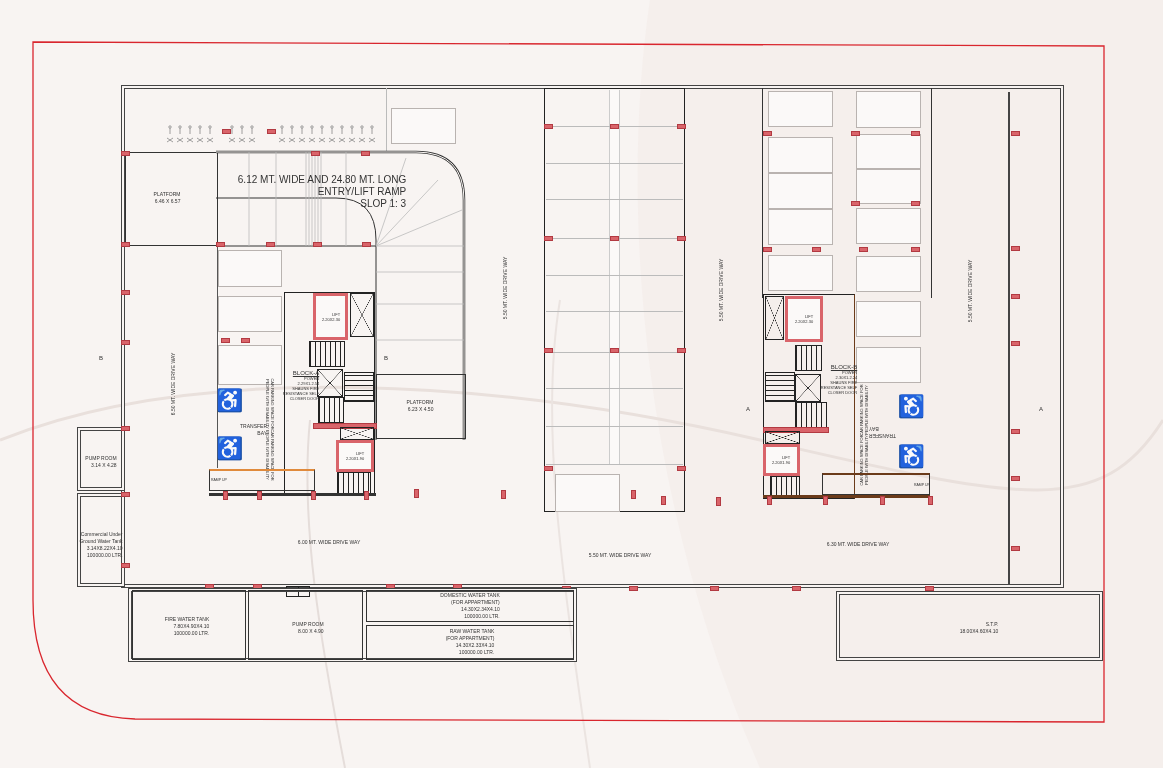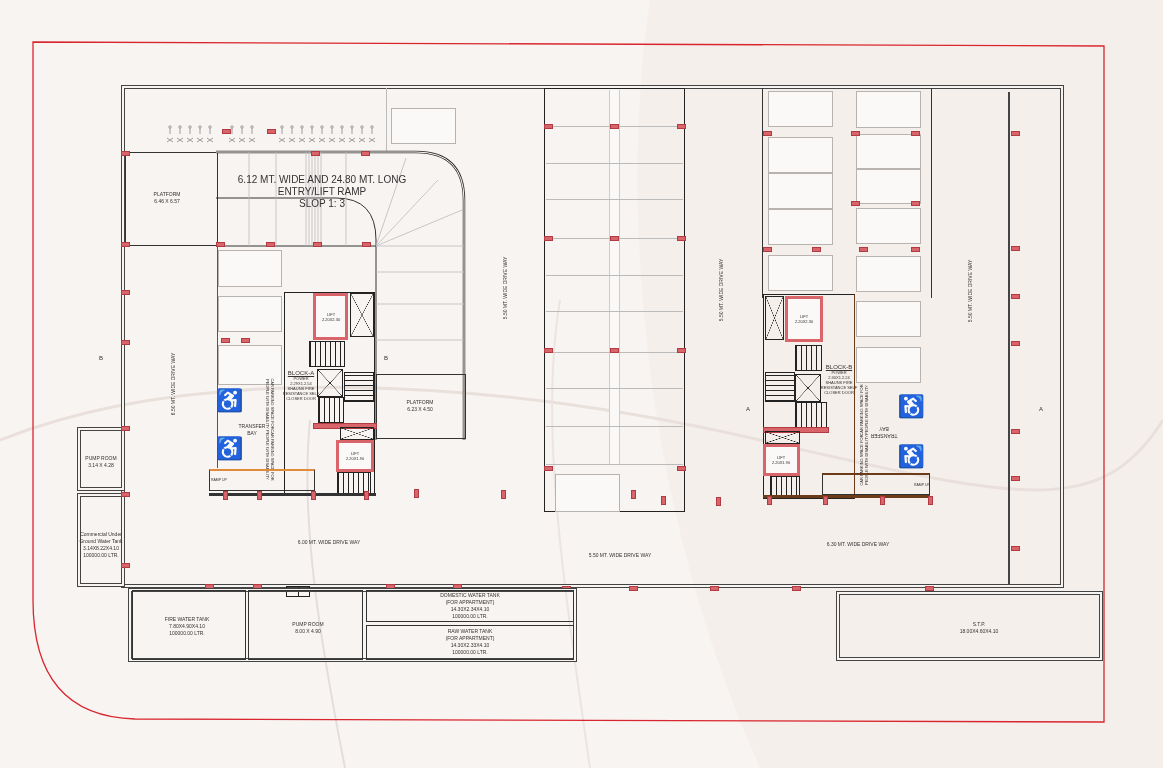--- a/index.html
+++ b/index.html
@@ -4,21 +4,21 @@
 <style>
   html, body { margin:0; padding:0; }
   body { width:1163px; height:768px; background:#f8f4f2; position:relative; overflow:hidden; font-family:"Liberation Sans", sans-serif; color:#222; }
   .abs { position:absolute; }
   .bg-shape { position:absolute; pointer-events:none; }
   .wall { position:absolute; border:1.5px solid #333; box-sizing:border-box; }
   .wall2 { position:absolute; border:1px solid #444; box-shadow: inset 0 0 0 2px #f8f4f2, inset 0 0 0 3px #444; box-sizing:border-box; }
   .thin { position:absolute; border:1px solid #b9b3b0; box-sizing:border-box; background:#fbf9f8; }
   .col { position:absolute; width:9px; height:5px; background:#d9646a; border:1px solid #b23a42; box-sizing:border-box; }
   .colv { position:absolute; width:5px; height:9px; background:#d9646a; border:1px solid #b23a42; box-sizing:border-box; }
-  .lbl { position:absolute; text-align:center; font-size:5px; line-height:7px; color:#333; white-space:nowrap; transform:translate(-50%,-50%); }
+  .lbl { position:absolute; text-align:right; font-size:5px; line-height:7px; color:#333; white-space:nowrap; transform:translate(-50%,-50%); }
   .lbl.md { font-size:6px; line-height:8px; }
   .lbl.lg { font-size:10px; line-height:12px; color:#333; }
   .vlbl { position:absolute; font-size:5px; color:#333; white-space:nowrap; transform:translate(-50%,-50%) rotate(-90deg); }
   .vlbl.r { transform:translate(-50%,-50%) rotate(90deg); }
   .redwall { position:absolute; border:3px solid #d9646a; box-sizing:border-box; background:#fbf9f8; }
   .stair { position:absolute; background:repeating-linear-gradient(90deg,#222 0 1px,transparent 1px 5px); border:1px solid #222; box-sizing:border-box; }
   .stairh { position:absolute; background:repeating-linear-gradient(0deg,#222 0 1px,transparent 1px 5px); border:1px solid #222; box-sizing:border-box; }
   .xbox { position:absolute; border:1px solid #222; box-sizing:border-box;
     background:
       linear-gradient(to top right, transparent calc(50% - 0.5px), #222 50%, transparent calc(50% + 0.5px)),

